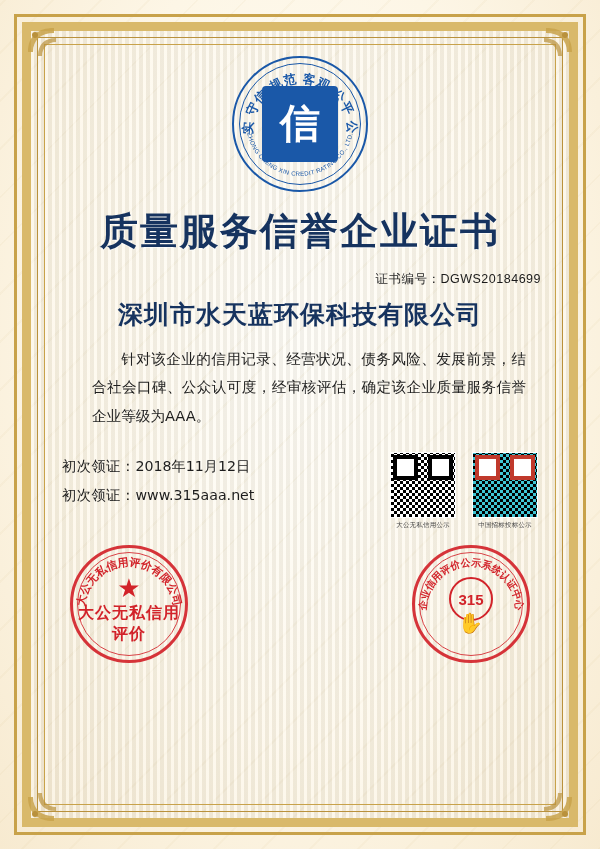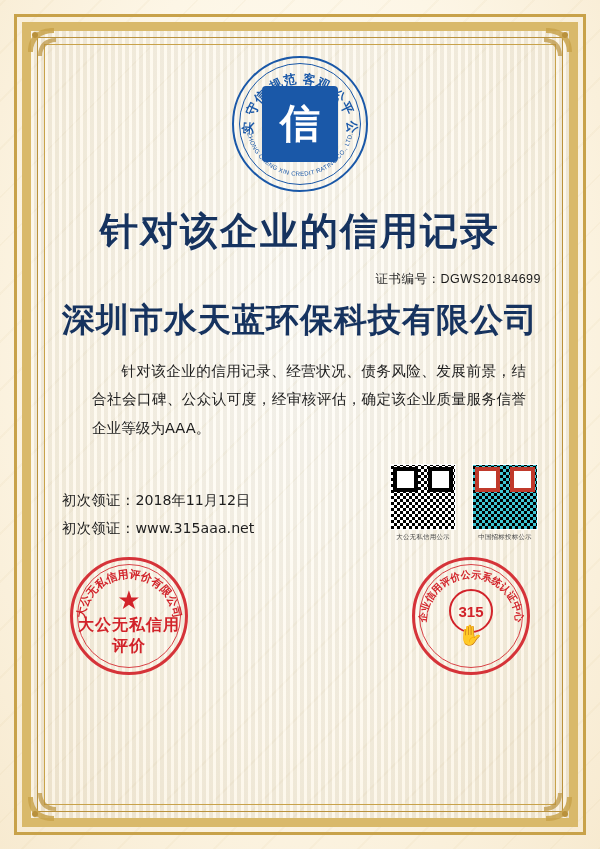--- a/index.html
+++ b/index.html
@@ -113,21 +113,21 @@
     margin-top:14px;
     text-align:right;
     font-size:12.5px;
     color:#2a2a2a;
     padding-right:1px;
     letter-spacing:0.5px;
   }
   .certno .num{color:#1a1a1a;}
   .company{
     margin-top:10px;
-    font-size:33px;
+    font-size:25px;
     font-weight:bold;
     color:#16335f;
     letter-spacing:1px;
     font-family:"DejaVu Sans","Liberation Sans",sans-serif;
   }
   .body-text{
     margin:14px 16px 0 16px;
     font-size:14.6px;
     line-height:1.95;
     color:#1d1d1d;
@@ -141,21 +141,21 @@
     font-size:33px;
     font-weight:bold;
     color:#d2232a;
     letter-spacing:1px;
     font-family:"DejaVu Sans","Liberation Sans",sans-serif;
     text-shadow:0 1px 1px rgba(0,0,0,0.15);
   }
   .meta-row{
     margin-top:22px;
     display:flex;
-    align-items:flex-end;
+    align-items:flex-start;
     justify-content:space-between;
     padding:0 4px;
   }
   .meta-left{
     text-align:left;
     font-size:14.2px;
     line-height:2.0;
     color:#1d1d1d;
     font-family:"DejaVu Sans","Liberation Sans",sans-serif;
   }
@@ -300,21 +300,21 @@
         <defs>
             <path id="arcBot" d="M 14 66 A 54 54 0 0 0 122 66"></path>
           </defs>
         <text><textPath href="#arcBot" startOffset="50%" text-anchor="middle">ZHONG CHENG XIN CREDIT RATING CO., LTD.</textPath></text>
       </svg>
       <div class="core">
         <span>信</span>
       </div>
     </div>
 
-    <div class="title">针对该企业的信用记录</div>
+    <div class="title">质量服务信誉企业证书</div>
 
     <div class="certno">
       <span>证书编号：</span><span class="num">DGWS20184699</span>
     </div>
 
     <div class="company">深圳市水天蓝环保科技有限公司</div>
 
     <div class="body-text">针对该企业的信用记录、经营状况、债务风险、发展前景，结合社会口碑、公众认可度，经审核评估，确定该企业质量服务信誉企业等级为AAA。</div>
 
 

